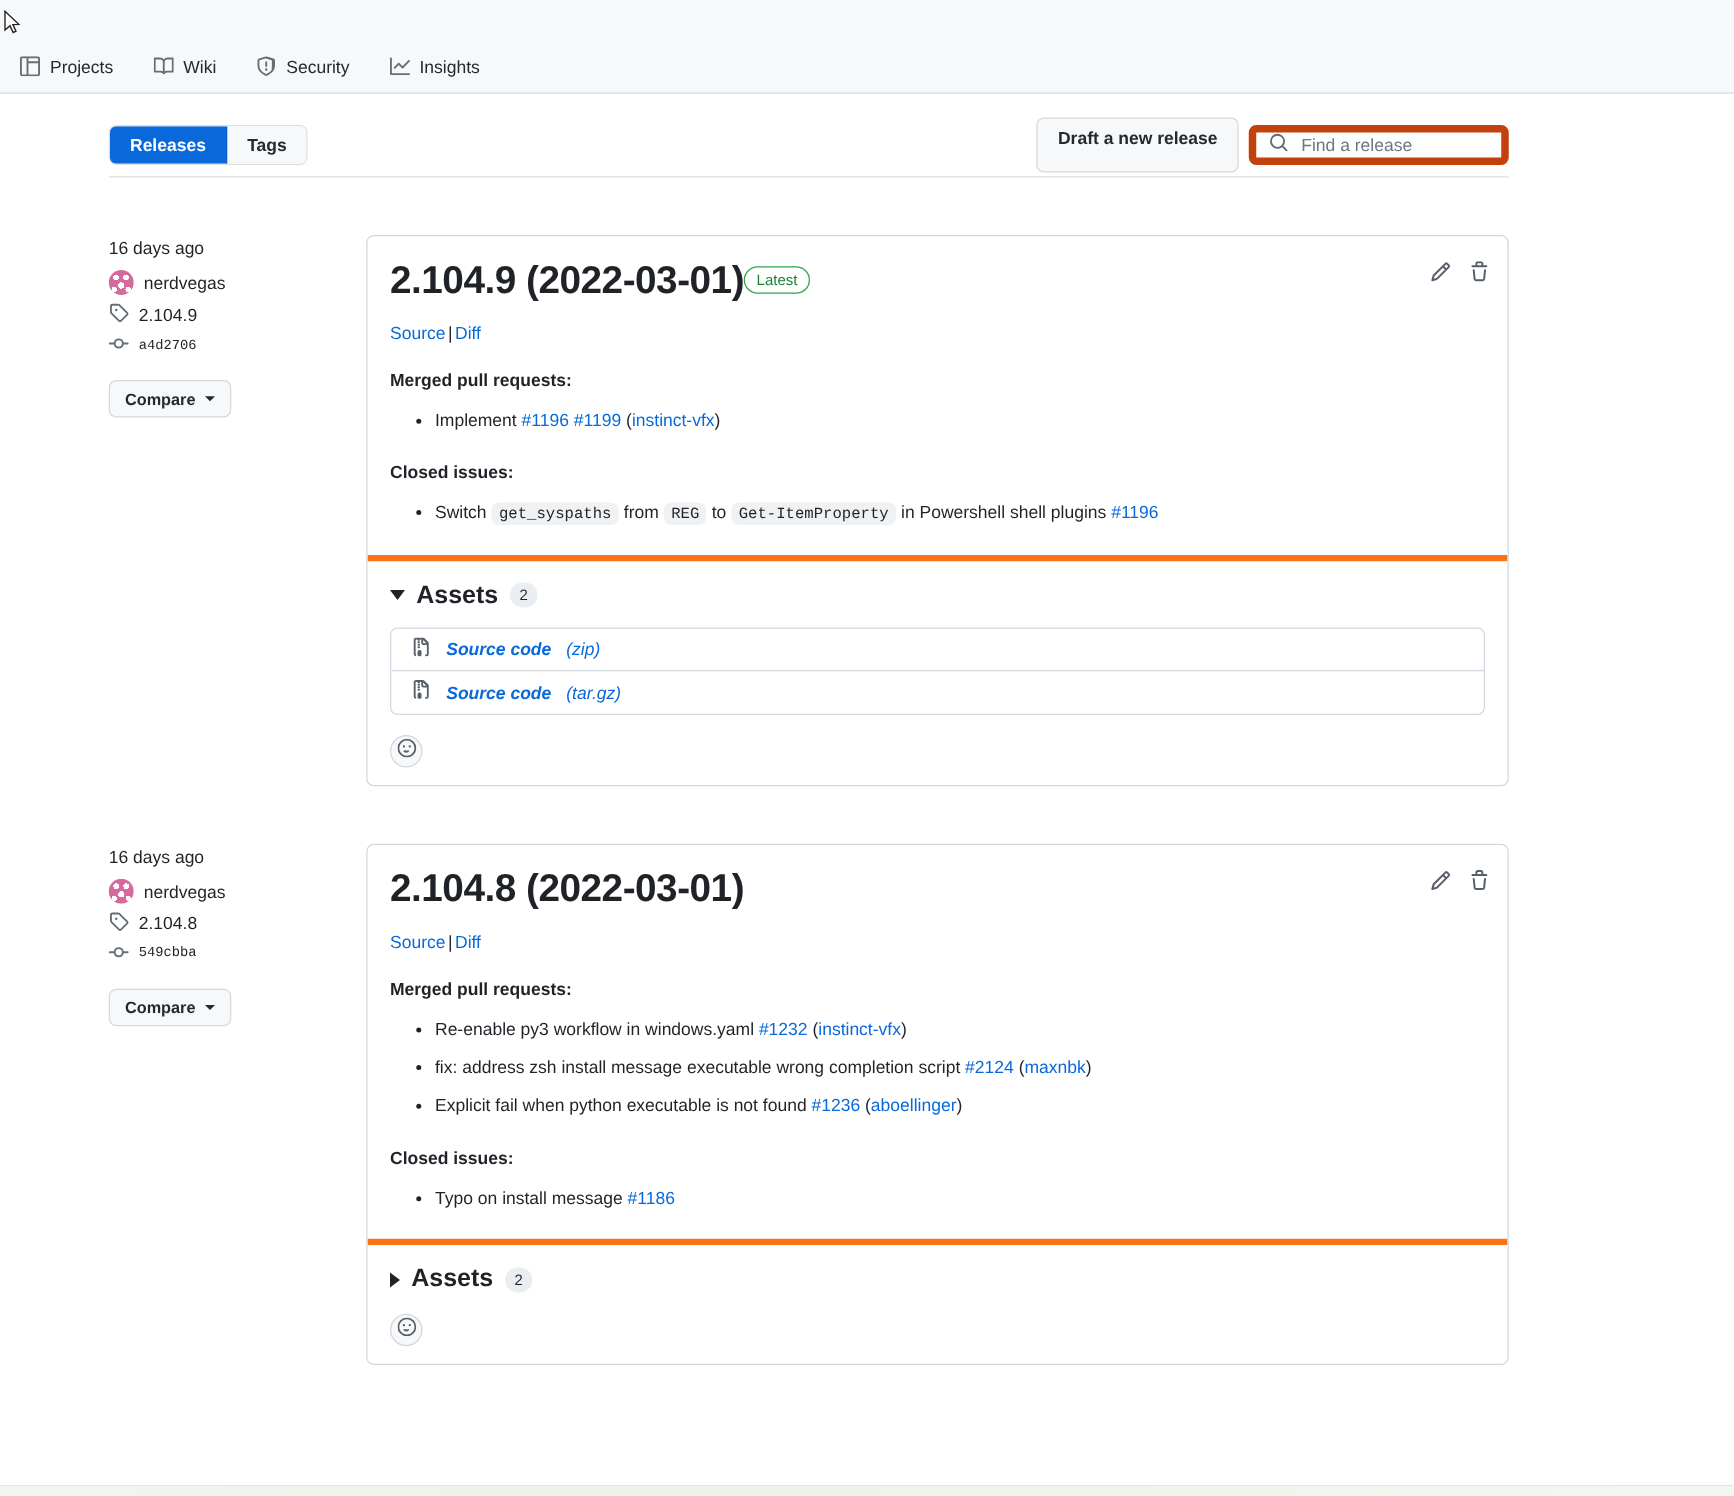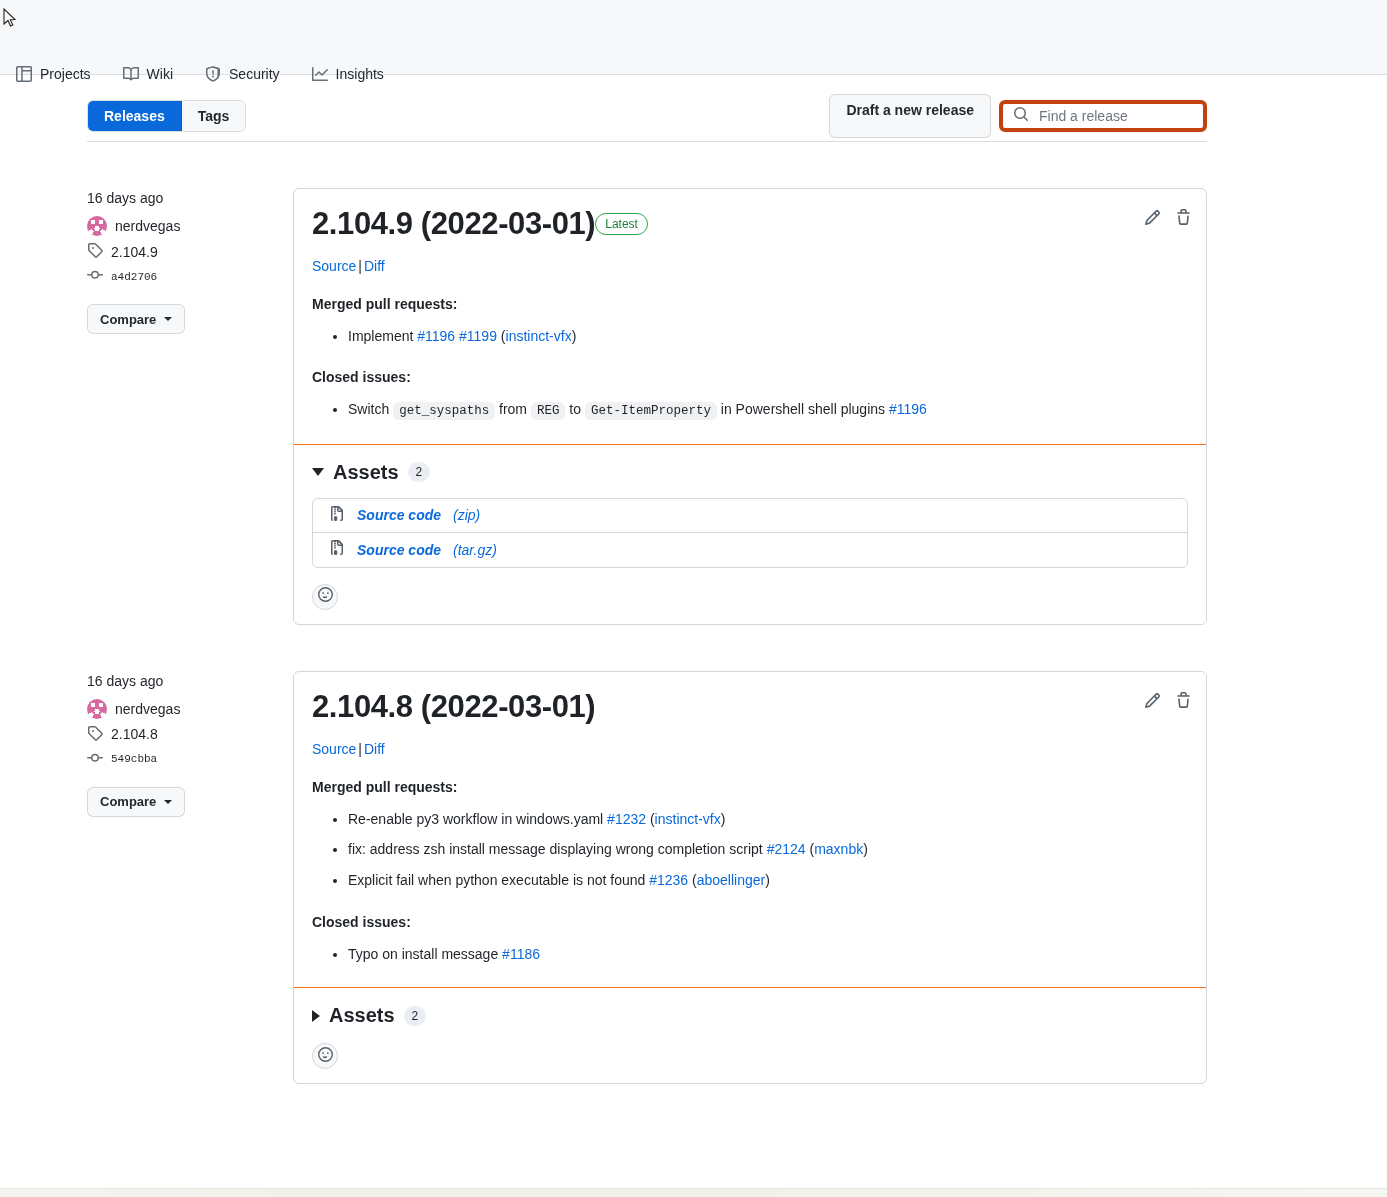--- a/index.html
+++ b/index.html
@@ -20,21 +20,21 @@
     border-bottom: 1px solid #d8dee4;
   }
   .nav-items {
     position: absolute; left: 0; top: 38px;
     display: flex; align-items: center; gap: 0px;
   }
   .nav-item {
     display: flex; align-items: center; gap: 8px;
     padding: 0 16px; height: 30px;
     font-size: 14px; color: #24292f;
-    cursor: pointer; white-space: nowrap; margin-top: 21px;
+    cursor: pointer; white-space: nowrap;
   }
   .nav-item .nav-label { line-height: 30px; }
   .nav-ico { width: 16px; height: 16px; display: block; flex: 0 0 16px; color: #656d76; }
   .nav-ico svg { display: block; }
 
   .cursor-arrow { position: absolute; left: 3px; top: 8px; width: 14px; height: 20px; }
 
   
   .page { position: absolute; left: 0; top: 75px; width: 1387px; }
   .content { position: relative; width: 1120px; margin-left: 87px; }
@@ -58,21 +58,21 @@
 
   .toolbar-right { display: flex; align-items: center; gap: 8px; }
   .btn-draft {
     height: 44px; padding: 0 16px; line-height: 30px;
     font-size: 14px; font-weight: 600; color: #24292f;
     background: #f6f8fa; border: 1px solid rgba(31,35,40,0.15);
     border-radius: 6px; cursor: pointer; white-space: nowrap;
   }
   .search-box {
     position: relative; width: 208px; height: 32px;
-    border: 4px solid #c2410c; border-radius: 6px; background: #ffffff;
+    border: 6px solid #c2410c; border-radius: 6px; background: #ffffff;
     display: flex; align-items: center; padding: 0 10px; gap: 8px;
   }
   .search-box .s-ico { color: #656d76; display: block; }
   .search-box input {
     border: none; outline: none; background: transparent;
     font-size: 14px; font-family: "Liberation Sans", sans-serif;
     color: #1F2328; width: 100%;
   }
   .search-box input::placeholder { color: #6e7781; }
 
@@ -142,21 +142,21 @@
   .body-h { margin-top: 22px; font-size: 14px; font-weight: 600; color: #1F2328; }
   ul.body-list { margin: 14px 0 0 0; padding-left: 36px; }
   ul.body-list li { font-size: 14px; line-height: 1.55; color: #1F2328; margin-bottom: 9px; }
   ul.body-list li:last-child { margin-bottom: 0; }
   code.inline {
     font-family: "Liberation Mono", monospace; font-size: 12.5px;
     background: #eff1f3; border-radius: 6px; padding: 2px 6px;
   }
 
   
-  .assets-sec { border-top: 1px solid #f97316; padding: 16px 18px 14px 18px; }
+  .assets-sec { border-top: 5px solid #f97316; padding: 16px 18px 14px 18px; }
   .assets-head { display: flex; align-items: center; gap: 9px; cursor: pointer; }
   .tri { width: 0; height: 0; }
   .tri.open { border-left: 6px solid transparent; border-right: 6px solid transparent; border-top: 8px solid #1F2328; }
   .tri.closed { border-top: 6px solid transparent; border-bottom: 6px solid transparent; border-left: 8px solid #1F2328; }
   .assets-title { font-size: 20px; font-weight: 600; color: #1F2328; }
   .assets-count {
     background: #eaeef2; color: #1F2328; border-radius: 2em;
     font-size: 12px; padding: 1px 8px; line-height: 18px;
   }
   .assets-list {
@@ -351,21 +351,21 @@
                     <path d="M11 1.75V3h2.25a.75.75 0 0 1 0 1.5H2.75a.75.75 0 0 1 0-1.5H5V1.75C5 .784 5.784 0 6.75 0h2.5C10.216 0 11 .784 11 1.75ZM4.496 6.675l.66 6.6a.25.25 0 0 0 .249.225h5.19a.25.25 0 0 0 .249-.225l.66-6.6a.75.75 0 0 1 1.492.149l-.66 6.6A1.748 1.748 0 0 1 10.595 15h-5.19a1.75 1.75 0 0 1-1.741-1.575l-.66-6.6a.75.75 0 1 1 1.492-.15ZM6.5 1.75V3h3V1.75a.25.25 0 0 0-.25-.25h-2.5a.25.25 0 0 0-.25.25Z"></path>
                   </svg></span>
               </div>
               <div class="rel-head">
                 <span class="rel-title">2.104.8 (2022-03-01)</span>
               </div>
               <div class="rel-links"><span class="lnk">Source</span><span class="sep">|</span><span class="lnk">Diff</span></div>
               <div class="body-h">Merged pull requests:</div>
               <ul class="body-list">
                 <li><span>Re-enable py3 workflow in windows.yaml </span><span class="lnk">#1232</span><span> (</span><span class="lnk">instinct-vfx</span><span>)</span></li>
-                <li><span>fix: address zsh install message displaying wrong completion script </span><span class="lnk">#2124</span><span> (</span><span class="lnk">maxnbk</span><span>)</span></li>
+                <li><span>fix: address zsh install message executable wrong completion script </span><span class="lnk">#2124</span><span> (</span><span class="lnk">maxnbk</span><span>)</span></li>
                 <li><span>Explicit fail when python executable is not found </span><span class="lnk">#1236</span><span> (</span><span class="lnk">aboellinger</span><span>)</span></li>
               </ul>
               <div class="body-h">Closed issues:</div>
               <ul class="body-list">
                 <li><span>Typo on install message </span><span class="lnk">#1186</span></li>
               </ul>
             </div>
             <div class="assets-sec">
               <div class="assets-head">
                 <span class="tri closed"></span>

